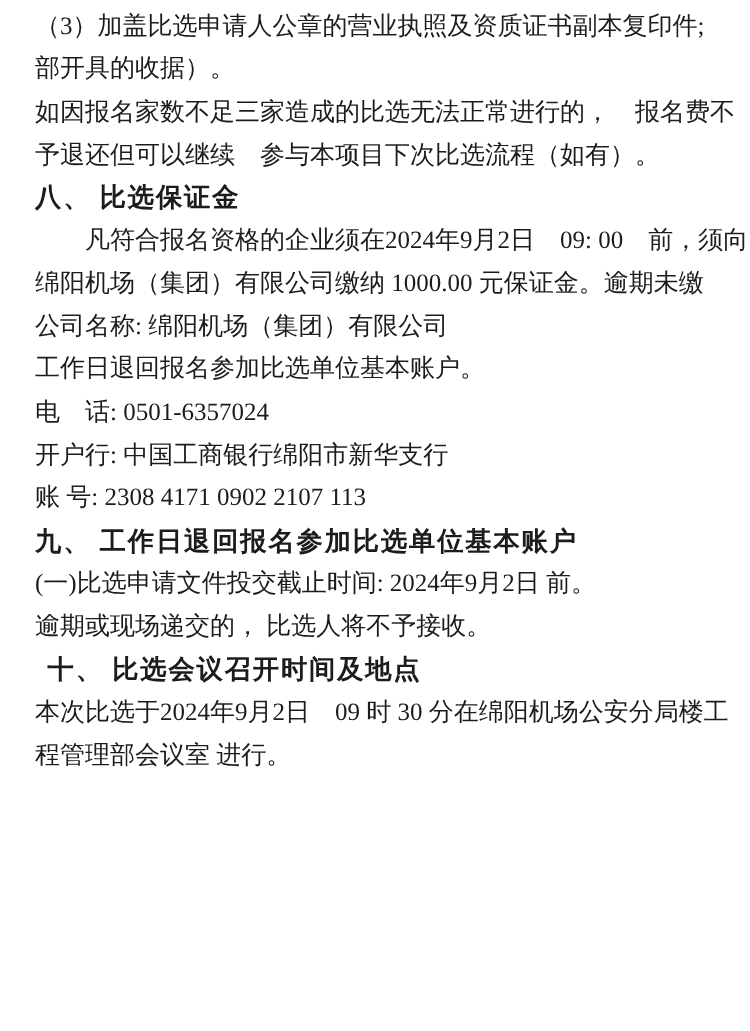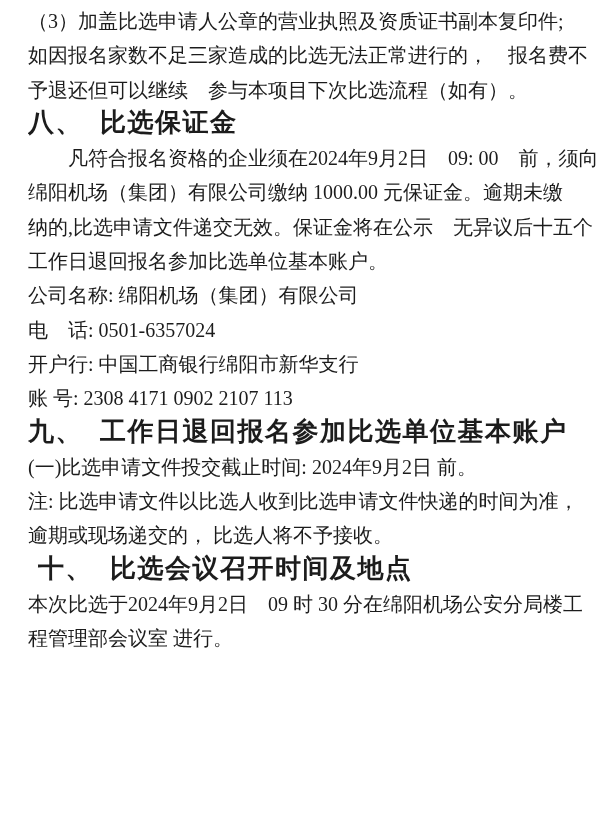--- a/index.html
+++ b/index.html
@@ -20,42 +20,41 @@
     font-family: "Liberation Serif", "DejaVu Serif", serif;
   }
   .line {
     height: 34.3px;
     line-height: 34.3px;
     font-size: 20px;
     white-space: pre;
     overflow: hidden;
   }
   .line.heading {
-    font-family: Liberation Mono, monospace;
+    font-family: Liberation Serif, serif;
     font-weight: 700;
-    font-size: 26px;
+    font-size: 21px;
     letter-spacing: 1.5px;
   }
 </style>
 </head>
 <body>
 
 <div class="page" id="doc-page" style="background: rgb(255, 255, 255); color: rgb(28, 28, 28); border-radius: 19px;">
     <div class="line">（3）加盖比选申请人公章的营业执照及资质证书副本复印件;</div>
+    <div class="line">部开具的收据）。</div>
     <div class="line">如因报名家数不足三家造成的比选无法正常进行的，　报名费不</div>
     <div class="line">予退还但可以继续　参与本项目下次比选流程（如有）。</div>
     <div class="line heading">八、 比选保证金</div>
     <div class="line" style="padding-left: 40px;">凡符合报名资格的企业须在2024年9月2日　09: 00　前，须向</div>
     <div class="line">绵阳机场（集团）有限公司缴纳 1000.00 元保证金。逾期未缴</div>
-    <div class="line">纳的,比选申请文件递交无效。保证金将在公示　无异议后十五个</div>
+    <div class="line">公司名称: 绵阳机场（集团）有限公司</div>
     <div class="line">工作日退回报名参加比选单位基本账户。</div>
-    <div class="line">公司名称: 绵阳机场（集团）有限公司</div>
     <div class="line">电　话: 0501-6357024</div>
     <div class="line">开户行: 中国工商银行绵阳市新华支行</div>
     <div class="line">账 号: 2308 4171 0902 2107 113</div>
     <div class="line heading">九、 工作日退回报名参加比选单位基本账户</div>
     <div class="line">(一)比选申请文件投交截止时间: 2024年9月2日 前。</div>
-    <div class="line">注: 比选申请文件以比选人收到比选申请文件快递的时间为准，</div>
     <div class="line">逾期或现场递交的， 比选人将不予接收。</div>
     <div class="line heading" style="padding-left: 10px;">十、 比选会议召开时间及地点</div>
     <div class="line">本次比选于2024年9月2日　09 时 30 分在绵阳机场公安分局楼工</div>
     <div class="line">程管理部会议室 进行。</div>
   </div>
 
 </body></html>

